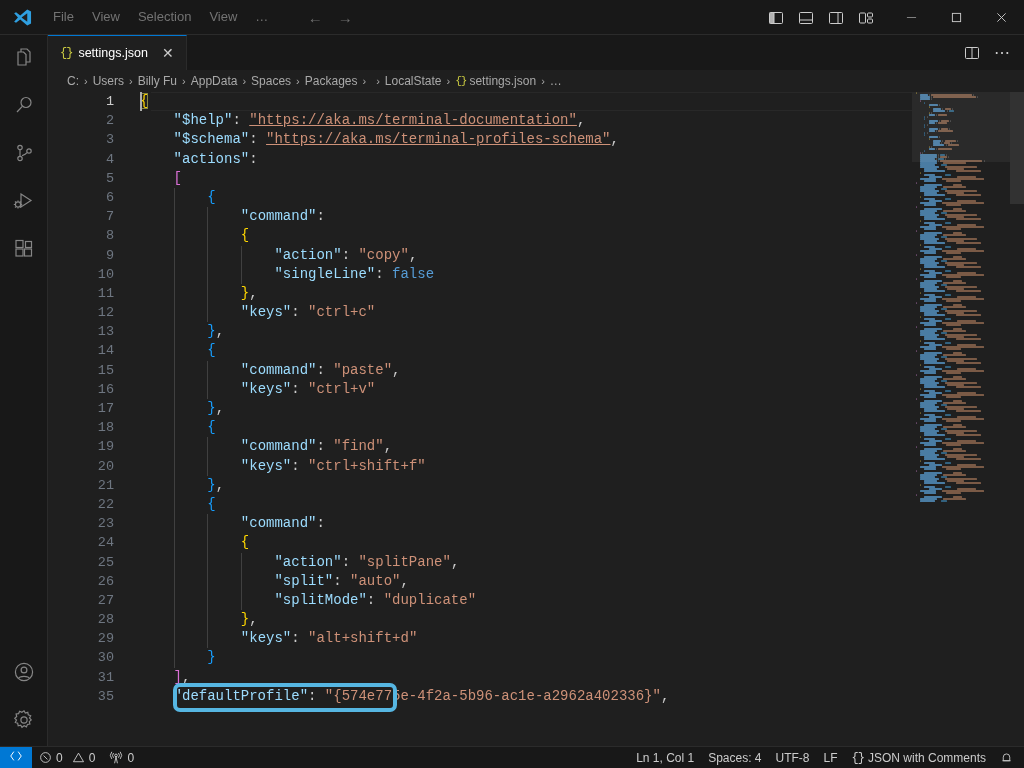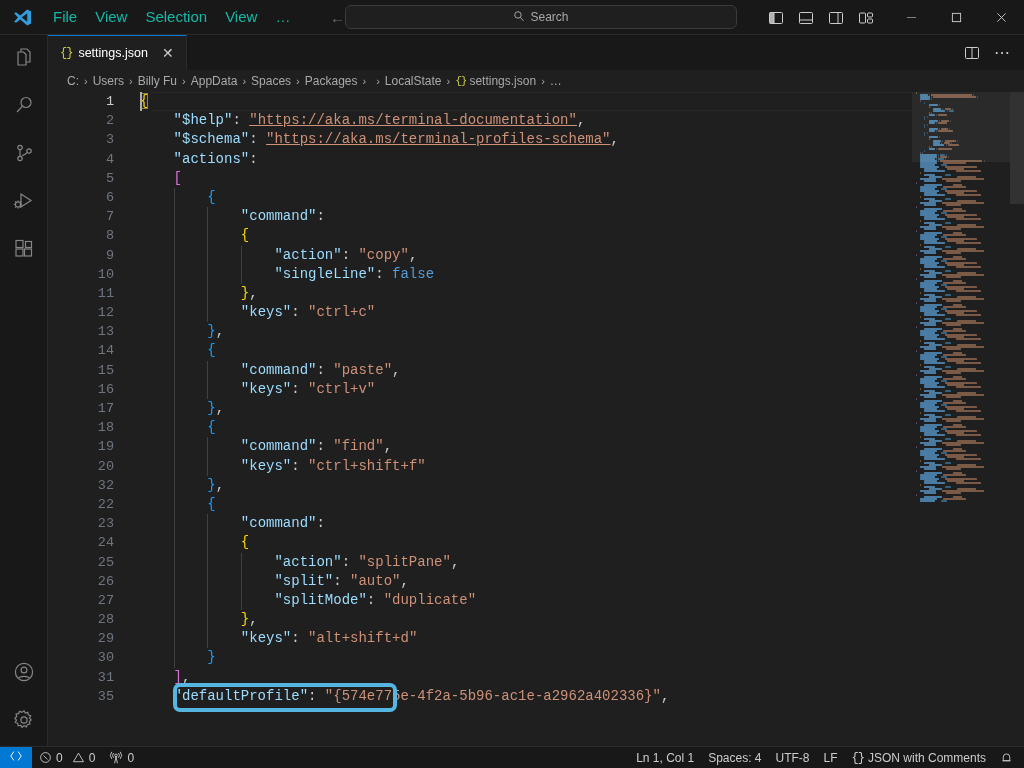--- a/index.html
+++ b/index.html
@@ -18,21 +18,21 @@
     height: 35px; min-height: 35px;
     background: #181818;
     display: flex; align-items: center;
     border-bottom: 1px solid #2b2b2b;
     position: relative;
   }
   .vscode-logo { width: 44px; display: flex; align-items: center; justify-content: center; }
   .vscode-logo svg { display: block; }
   .menubar { display: flex; align-items: center; gap: 0px; }
   .menu-item {
-    font-size: 15px; color: #14b8a6; padding: 4px 9px; border-radius: 4px;
+    font-size: 13px; color: #737373; padding: 4px 9px; border-radius: 4px;
     line-height: 16px; white-space: nowrap;
   }
   .navarrows { display: flex; align-items: center; gap: 14px; margin-left: 30px; }
   .navarrow { color: #6e6e6e; font-size: 15px; line-height: 1; width: 16px; text-align: center; }
   .cmdcenter {
     position: absolute; left: 345px; top: 5px;
     width: 392px; height: 24px;
     background: #1f1f1f; border: 1px solid #3b3b3b; border-radius: 6px;
     display: flex; align-items: center; justify-content: center; gap: 5px;
     color: #a8a8a8; font-size: 12px;
@@ -180,29 +180,20 @@
       <div class="menu-item">Selection</div>
       <div class="menu-item">View</div>
       <div class="menu-item">…</div>
     </div>
 
     <div class="navarrows">
       <div class="navarrow">←</div>
       <div class="navarrow">→</div>
     </div>
 
-    <div class="cmdcenter">
-      <span class="mag">
-        <svg width="12" height="12" viewBox="0 0 16 16" fill="none" stroke="#a8a8a8" stroke-width="1.3">
-          <circle cx="6.6" cy="6.6" r="4.3"></circle>
-            <line x1="9.9" y1="9.9" x2="14" y2="14.5"></line>
-        </svg>
-      </span>
-      <span>Search</span>
-    </div>
 
     <div class="winctrl-group">
       <div class="layout-icons">
         <div class="layout-btn">
           <svg width="16" height="16" viewBox="0 0 16 16" fill="none" stroke="#cccccc" stroke-width="1">
             <rect x="1.5" y="2.5" width="13" height="11" rx="1"></rect>
               <line x1="6" y1="2.5" x2="6" y2="13.5"></line>
             <rect x="1.5" y="2.5" width="4.5" height="11" fill="#cccccc" opacity=".85" stroke="none"></rect>
           </svg>
         </div>
@@ -374,21 +365,21 @@
             <div class="line"><div class="lnum">11</div><div class="ltext"><span>            </span><span class="t-brace0">}</span><span class="t-punc">,</span><div class="iguide" style="left: 33.696px;"></div><div class="iguide" style="left: 67.392px;"></div><div class="iguide" style="left: 33.696px;"></div><div class="iguide" style="left: 67.392px;"></div></div></div>
             <div class="line"><div class="lnum">12</div><div class="ltext"><span>            </span><span class="t-key">"keys"</span><span class="t-punc">: </span><span class="t-str">"ctrl+c"</span><div class="iguide" style="left: 33.696px;"></div><div class="iguide" style="left: 67.392px;"></div><div class="iguide" style="left: 33.696px;"></div><div class="iguide" style="left: 67.392px;"></div></div></div>
             <div class="line"><div class="lnum">13</div><div class="ltext"><span>        </span><span class="t-brace2">}</span><span class="t-punc">,</span><div class="iguide" style="left: 33.696px;"></div><div class="iguide" style="left: 33.696px;"></div></div></div>
             <div class="line"><div class="lnum">14</div><div class="ltext"><span>        </span><span class="t-brace2">{</span><div class="iguide" style="left: 33.696px;"></div><div class="iguide" style="left: 33.696px;"></div></div></div>
             <div class="line"><div class="lnum">15</div><div class="ltext"><span>            </span><span class="t-key">"command"</span><span class="t-punc">: </span><span class="t-str">"paste"</span><span class="t-punc">,</span><div class="iguide" style="left: 33.696px;"></div><div class="iguide" style="left: 67.392px;"></div><div class="iguide" style="left: 33.696px;"></div><div class="iguide" style="left: 67.392px;"></div></div></div>
             <div class="line"><div class="lnum">16</div><div class="ltext"><span>            </span><span class="t-key">"keys"</span><span class="t-punc">: </span><span class="t-str">"ctrl+v"</span><div class="iguide" style="left: 33.696px;"></div><div class="iguide" style="left: 67.392px;"></div><div class="iguide" style="left: 33.696px;"></div><div class="iguide" style="left: 67.392px;"></div></div></div>
             <div class="line"><div class="lnum">17</div><div class="ltext"><span>        </span><span class="t-brace2">}</span><span class="t-punc">,</span><div class="iguide" style="left: 33.696px;"></div><div class="iguide" style="left: 33.696px;"></div></div></div>
             <div class="line"><div class="lnum">18</div><div class="ltext"><span>        </span><span class="t-brace2">{</span><div class="iguide" style="left: 33.696px;"></div><div class="iguide" style="left: 33.696px;"></div></div></div>
             <div class="line"><div class="lnum">19</div><div class="ltext"><span>            </span><span class="t-key">"command"</span><span class="t-punc">: </span><span class="t-str">"find"</span><span class="t-punc">,</span><div class="iguide" style="left: 33.696px;"></div><div class="iguide" style="left: 67.392px;"></div><div class="iguide" style="left: 33.696px;"></div><div class="iguide" style="left: 67.392px;"></div></div></div>
             <div class="line"><div class="lnum">20</div><div class="ltext"><span>            </span><span class="t-key">"keys"</span><span class="t-punc">: </span><span class="t-str">"ctrl+shift+f"</span><div class="iguide" style="left: 33.696px;"></div><div class="iguide" style="left: 67.392px;"></div><div class="iguide" style="left: 33.696px;"></div><div class="iguide" style="left: 67.392px;"></div></div></div>
-            <div class="line"><div class="lnum">32</div><div class="ltext"><span>        </span><span class="t-brace2">}</span><span class="t-punc">,</span><div class="iguide" style="left: 33.696px;"></div><div class="iguide" style="left: 33.696px;"></div></div></div>
+            <div class="line"><div class="lnum">21</div><div class="ltext"><span>        </span><span class="t-brace2">}</span><span class="t-punc">,</span><div class="iguide" style="left: 33.696px;"></div><div class="iguide" style="left: 33.696px;"></div></div></div>
             <div class="line"><div class="lnum">22</div><div class="ltext"><span>        </span><span class="t-brace2">{</span><div class="iguide" style="left: 33.696px;"></div><div class="iguide" style="left: 33.696px;"></div></div></div>
             <div class="line"><div class="lnum">23</div><div class="ltext"><span>            </span><span class="t-key">"command"</span><span class="t-punc">:</span><div class="iguide" style="left: 33.696px;"></div><div class="iguide" style="left: 67.392px;"></div><div class="iguide" style="left: 33.696px;"></div><div class="iguide" style="left: 67.392px;"></div></div></div>
             <div class="line"><div class="lnum">24</div><div class="ltext"><span>            </span><span class="t-brace0">{</span><div class="iguide" style="left: 33.696px;"></div><div class="iguide" style="left: 67.392px;"></div><div class="iguide" style="left: 33.696px;"></div><div class="iguide" style="left: 67.392px;"></div></div></div>
             <div class="line"><div class="lnum">25</div><div class="ltext"><span>                </span><span class="t-key">"action"</span><span class="t-punc">: </span><span class="t-str">"splitPane"</span><span class="t-punc">,</span><div class="iguide" style="left: 33.696px;"></div><div class="iguide" style="left: 67.392px;"></div><div class="iguide" style="left: 101.088px;"></div><div class="iguide" style="left: 33.696px;"></div><div class="iguide" style="left: 67.392px;"></div><div class="iguide" style="left: 101.088px;"></div></div></div>
             <div class="line"><div class="lnum">26</div><div class="ltext"><span>                </span><span class="t-key">"split"</span><span class="t-punc">: </span><span class="t-str">"auto"</span><span class="t-punc">,</span><div class="iguide" style="left: 33.696px;"></div><div class="iguide" style="left: 67.392px;"></div><div class="iguide" style="left: 101.088px;"></div><div class="iguide" style="left: 33.696px;"></div><div class="iguide" style="left: 67.392px;"></div><div class="iguide" style="left: 101.088px;"></div></div></div>
             <div class="line"><div class="lnum">27</div><div class="ltext"><span>                </span><span class="t-key">"splitMode"</span><span class="t-punc">: </span><span class="t-str">"duplicate"</span><div class="iguide" style="left: 33.696px;"></div><div class="iguide" style="left: 67.392px;"></div><div class="iguide" style="left: 101.088px;"></div><div class="iguide" style="left: 33.696px;"></div><div class="iguide" style="left: 67.392px;"></div><div class="iguide" style="left: 101.088px;"></div></div></div>
             <div class="line"><div class="lnum">28</div><div class="ltext"><span>            </span><span class="t-brace0">}</span><span class="t-punc">,</span><div class="iguide" style="left: 33.696px;"></div><div class="iguide" style="left: 67.392px;"></div><div class="iguide" style="left: 33.696px;"></div><div class="iguide" style="left: 67.392px;"></div></div></div>
             <div class="line"><div class="lnum">29</div><div class="ltext"><span>            </span><span class="t-key">"keys"</span><span class="t-punc">: </span><span class="t-str">"alt+shift+d"</span><div class="iguide" style="left: 33.696px;"></div><div class="iguide" style="left: 67.392px;"></div><div class="iguide" style="left: 33.696px;"></div><div class="iguide" style="left: 67.392px;"></div></div></div>
             <div class="line"><div class="lnum">30</div><div class="ltext"><span>        </span><span class="t-brace2">}</span><div class="iguide" style="left: 33.696px;"></div><div class="iguide" style="left: 33.696px;"></div></div></div>
             <div class="line"><div class="lnum">31</div><div class="ltext"><span>    </span><span class="t-brace1">]</span><span class="t-punc">,</span></div></div>

